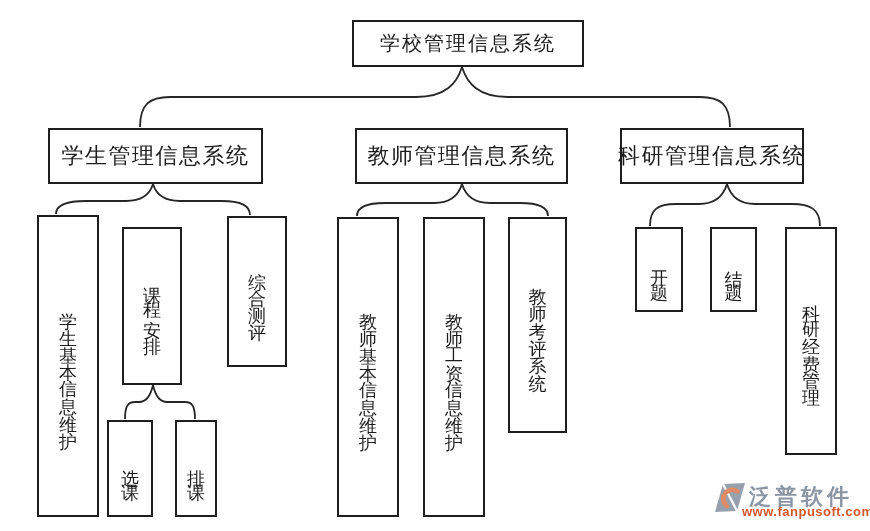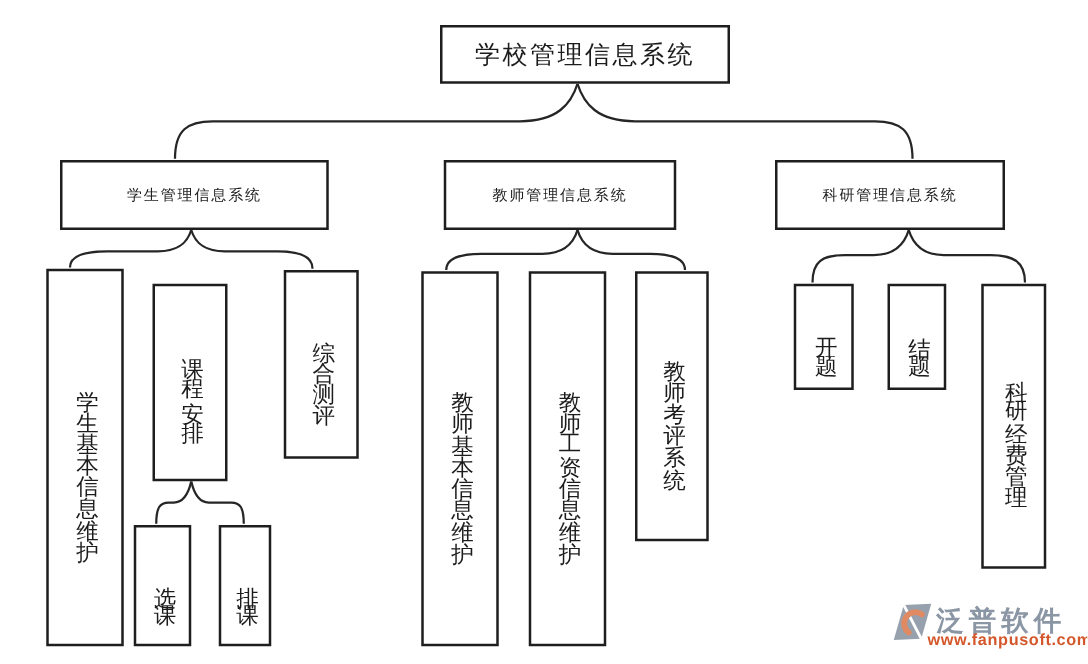--- a/index.html
+++ b/index.html
@@ -6,35 +6,34 @@
   .stage {
     position:relative; width:870px; height:531px; overflow:hidden;
     background:#ffffff; color:#1c1c1c;
     font-family:"Liberation Serif","DejaVu Serif",serif;
   }
   .lines { position:absolute; left:0; top:0; width:870px; height:531px; }
   .box {
     position:absolute; box-sizing:border-box; background:#ffffff;
     border:2px solid #1e1e1e; display:flex; align-items:center; justify-content:center;
     text-align:center;
-    font-family:Liberation Mono, monospace;
   }
-  .hlabel { font-size:12px; letter-spacing:1.5px; white-space:nowrap; }
+  .hlabel { font-size:22px; letter-spacing:1.5px; white-space:nowrap; }
   .root-box .hlabel { font-size:20px; letter-spacing:2px; }
   .vlabel {
     writing-mode:vertical-rl; text-orientation:upright;
     font-size:18px; line-height:1; letter-spacing:17px;
   }
   .vsmall .vlabel { letter-spacing:14px; }
 
   
   #n-root     { left:352px; top:20px;  width:232px; height:47px; }
   
   #n-student  { left:48px;  top:128px; width:215px; height:56px; }
-  #n-teacher  { left:355px; top:128px; width:186px; height:56px; }
+  #n-teacher  { left:355px; top:128px; width:213px; height:56px; }
   #n-research { left:620px; top:128px; width:184px; height:56px; }
   
   #n-stuinfo  { left:37px;  top:215px; width:62px; height:302px; }
   #n-course   { left:122px; top:227px; width:60px; height:158px; }
   #n-eval     { left:227px; top:216px; width:60px; height:151px; }
   #n-select   { left:107px; top:420px; width:46px; height:97px; }
   #n-schedule { left:175px; top:420px; width:42px; height:97px; }
   
   #n-t-info   { left:337px; top:217px; width:62px; height:300px; }
   #n-t-salary { left:423px; top:217px; width:62px; height:300px; }

